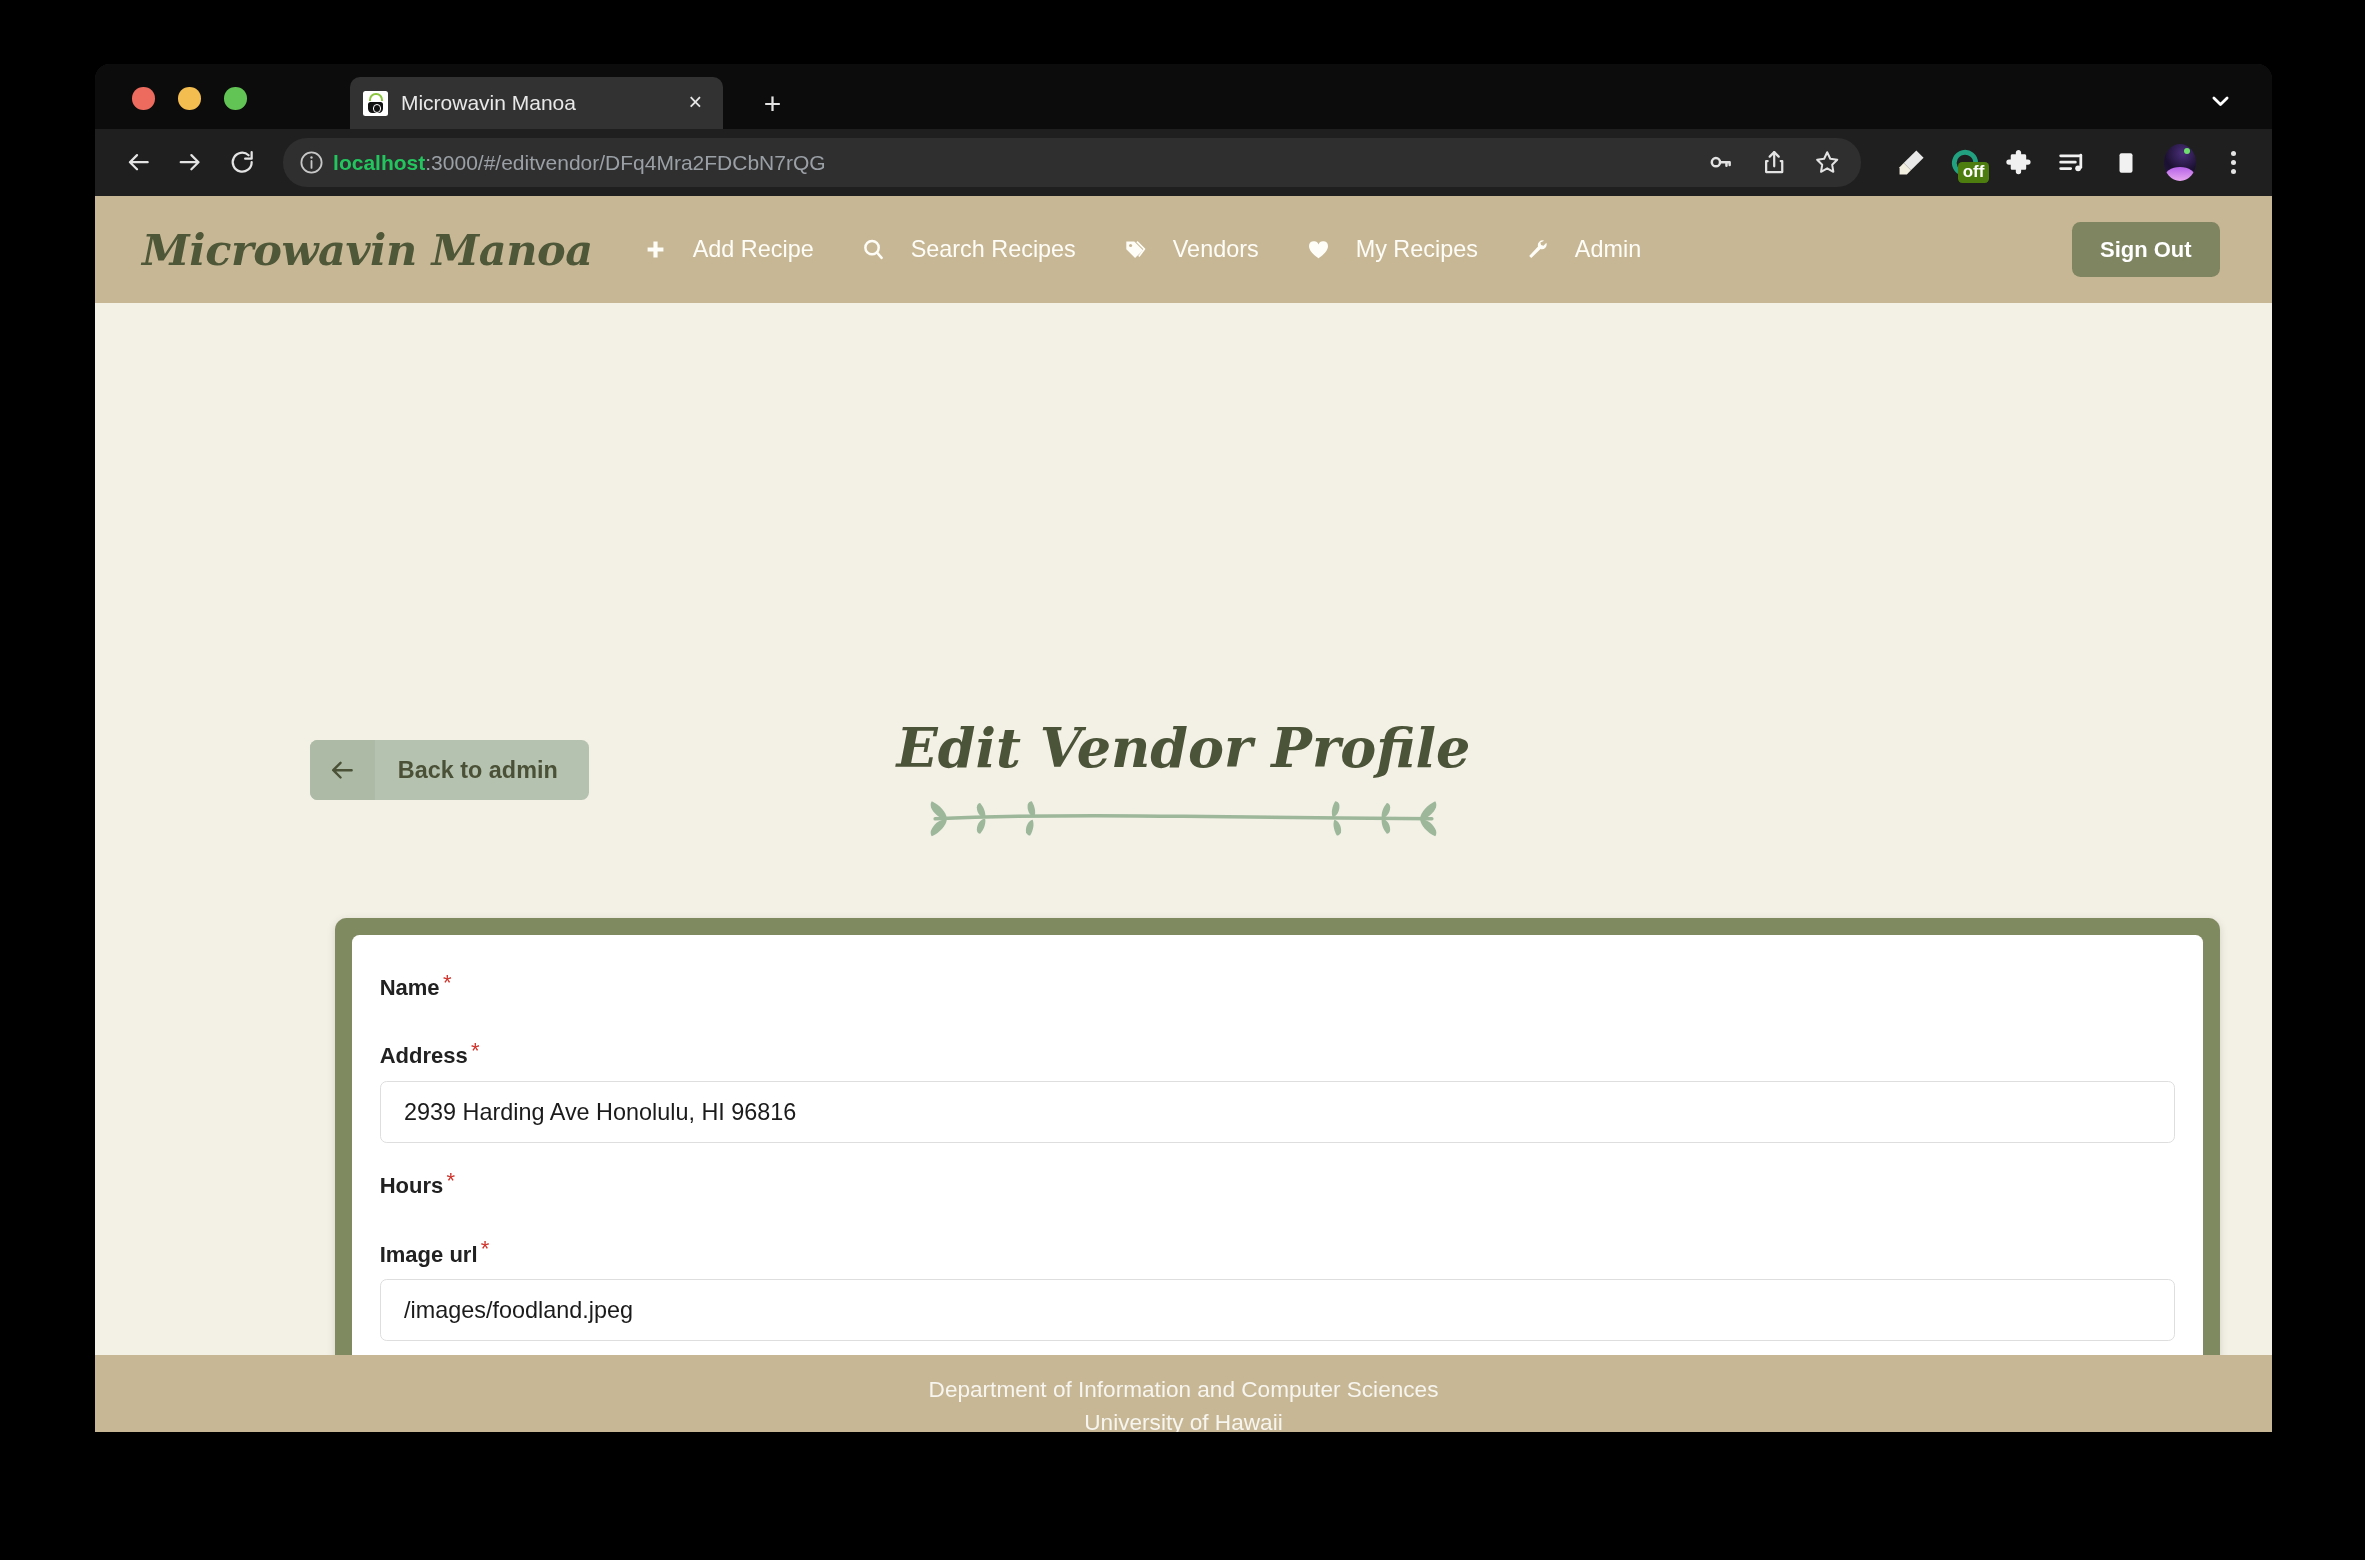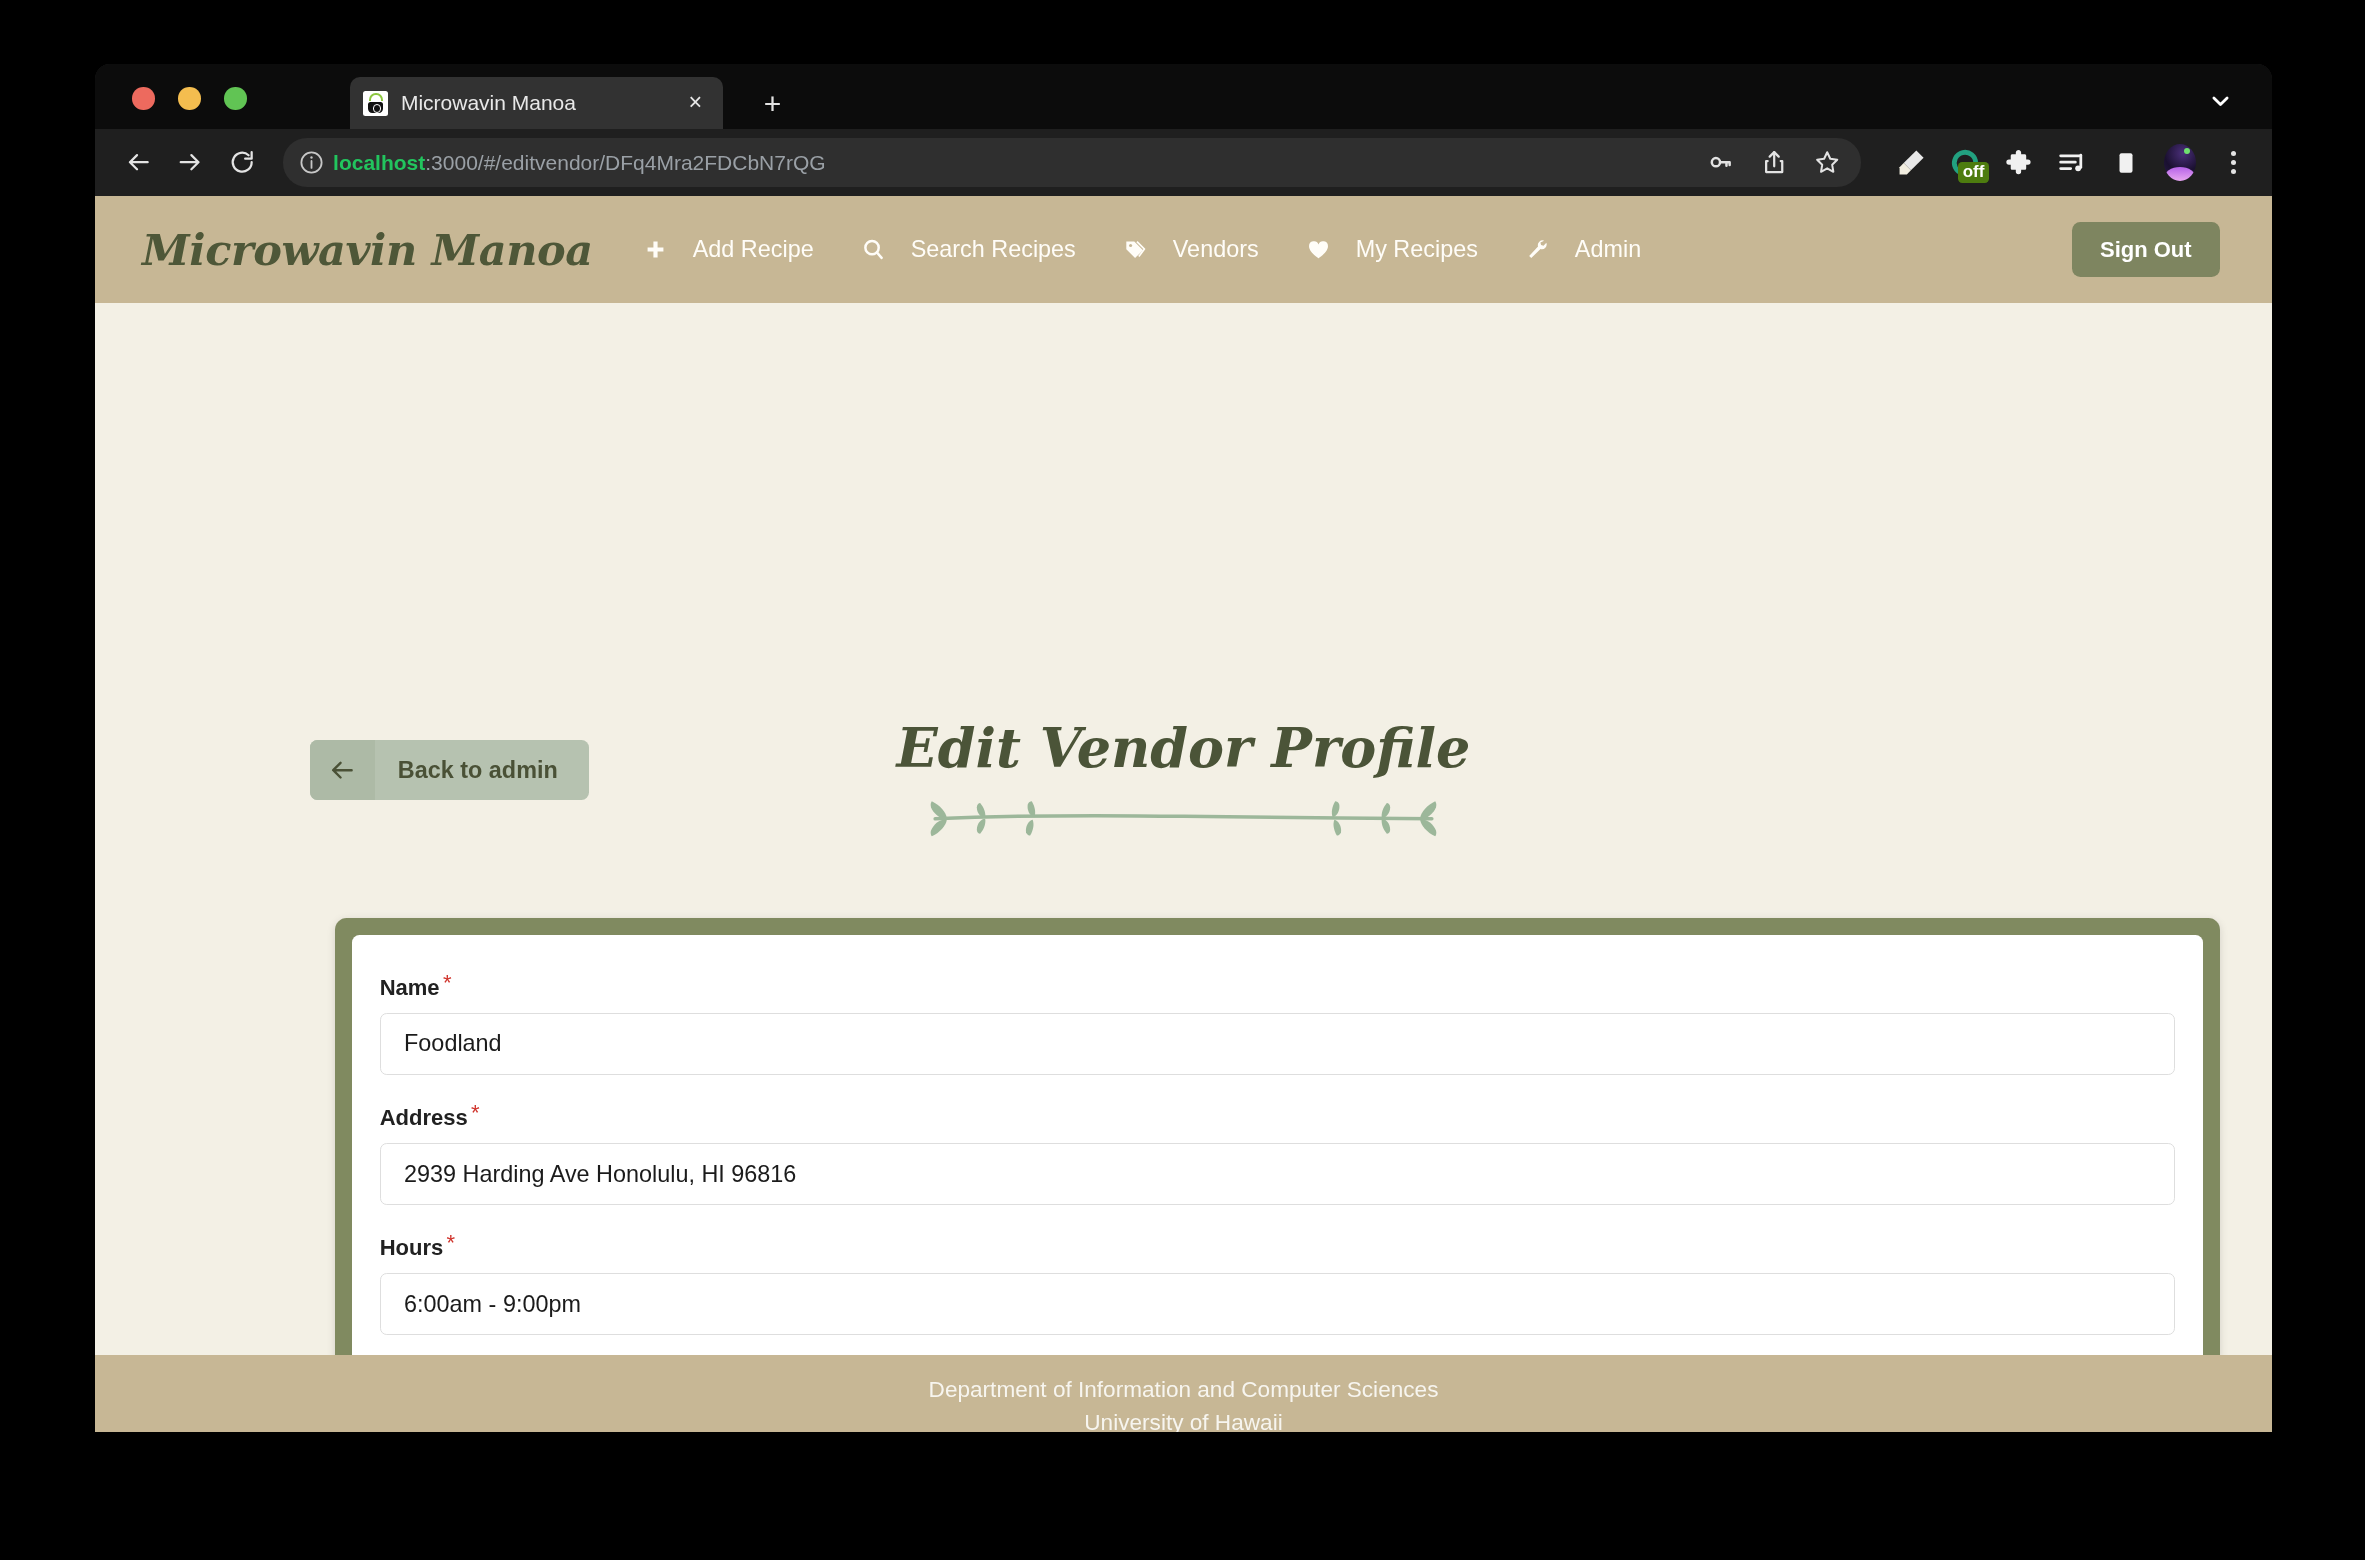--- a/index.html
+++ b/index.html
@@ -530,31 +530,29 @@
           </g>
           <path d="M12 31C120 26 240 27 310 28c80 1 200 2 298 3" stroke="#9cb79a" stroke-width="4.2" fill="none" stroke-linecap="round"></path>
         </svg>
       </div>
 
       <div class="card-frame">
         <div class="card-inner">
 
           <div class="field">
             <span class="field-label">Name</span><span class="req">*</span>
-            <div class="text-input">Foodland</div>
           </div>
 
           <div class="field">
             <span class="field-label">Address</span><span class="req">*</span>
             <div class="text-input">2939 Harding Ave Honolulu, HI 96816</div>
           </div>
 
           <div class="field">
             <span class="field-label">Hours</span><span class="req">*</span>
-            <div class="text-input">6:00am - 9:00pm</div>
           </div>
 
           <div class="field">
             <span class="field-label">Image url</span><span class="req">*</span>
             <div class="text-input">/images/foodland.jpeg</div>
           </div>
 
         </div>
       </div>
 

